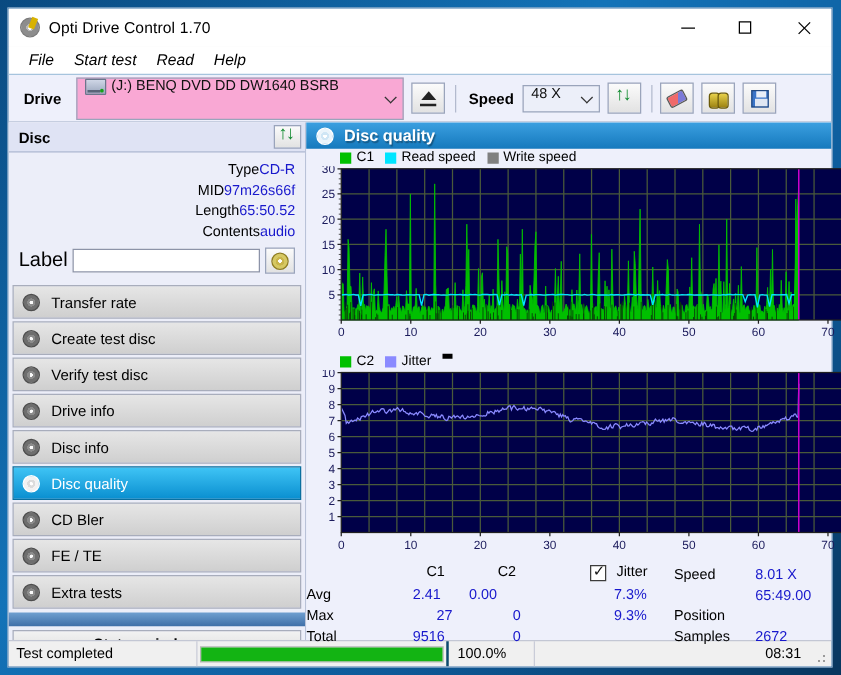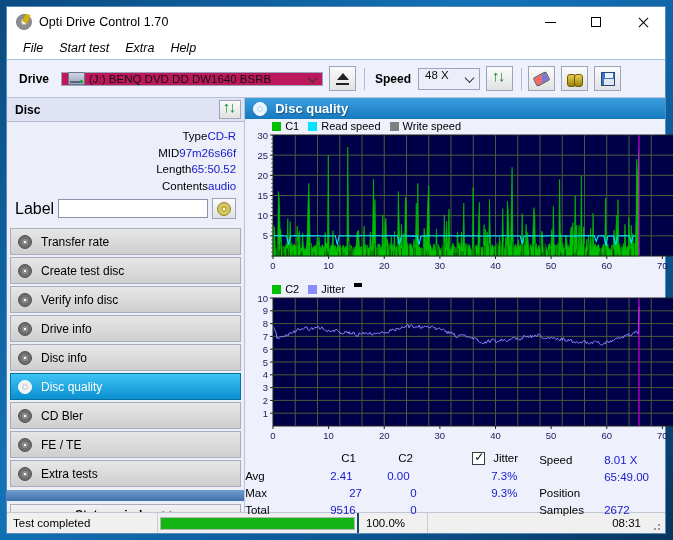--- a/index.html
+++ b/index.html
@@ -85,24 +85,24 @@
   #drivebar {
     flex: 0 0 38px;
     background: #eef0fb;
     display: flex; align-items: center;
     padding: 0 6px;
     border-bottom: 1px solid #b9c2d8;
   }
   .lbl-bold { font-size: 12px; font-weight: bold; color: #000; }
   #drive-label { margin-left: 6px; margin-right: 12px; }
   #drive-combo {
-    flex: 0 0 262px; height: 14px;
-    background: #be185d;
+    flex: 0 0 262px; height: 34px;
+    background: #f9a8d4;
     border: 1px solid #9aa4bb;
-    display: flex; align-items: center;
+    display: flex; 
     font-size: 11.5px; color: #111;
     padding: 0 2px;
     position: relative;
   }
   .drive-ico {
     width: 17px; height: 13px; margin: 0 4px 0 4px;
     background: linear-gradient(#cfd6e6, #9aa6bd);
     border: 1px solid #6c768c; border-radius: 1px;
     position: relative; flex: none;
   }
@@ -381,21 +381,21 @@
         </div>
       <div class="wbtn">
           <div class="glyph-close"></div>
         </div>
     </div>
   </div>
 
   <div id="menubar">
     <div class="menu-item">File</div>
     <div class="menu-item">Start test</div>
-    <div class="menu-item">Extra</div>
+    <div class="menu-item">Read</div>
     <div class="menu-item">Help</div>
   </div>
 
   <div id="drivebar">
     <div class="lbl-bold" id="drive-label">Drive</div>
     <div id="drive-combo">
       <div class="drive-ico"></div>
       <span>(J:)  BENQ DVD DD DW1640 BSRB</span>
       <div class="combo-caret"></div>
     </div>
@@ -465,21 +465,21 @@
         <div class="nav-item">
           <div class="nav-ico"></div>
           <span>Transfer rate</span>
         </div>
         <div class="nav-item">
           <div class="nav-ico"></div>
           <span>Create test disc</span>
         </div>
         <div class="nav-item">
           <div class="nav-ico"></div>
-          <span>Verify info disc</span>
+          <span>Verify test disc</span>
         </div>
         <div class="nav-item">
           <div class="nav-ico"></div>
           <span>Drive info</span>
         </div>
         <div class="nav-item">
           <div class="nav-ico"></div>
           <span>Disc info</span>
         </div>
         <div class="nav-item active">
@@ -897,21 +897,21 @@
       </div>
 
       <div id="stats">
         <div class="st hdr" style="left:96px;  top:4px;">C1</div>
         <div class="st hdr" style="left:153px; top:4px;">C2</div>
         <div id="jitter-check" style="left:227px; top:4px;"></div>
         <div class="st hdr" style="left:248px; top:4px;">Jitter</div>
 
         <div class="st hdr" style="left:0px;   top:22px;">Avg</div>
         <div class="st val" style="left:85px;  top:22px;">2.41</div>
-        <div class="st val" style="left:142px; top:22px;">0.00</div>
+        <div class="st val" style="left:130px; top:22px;">0.00</div>
         <div class="st val" style="left:246px; top:22px;">7.3%</div>
 
         <div class="st hdr" style="left:0px;   top:39px;">Max</div>
         <div class="st val" style="left:104px; top:39px;">27</div>
         <div class="st val" style="left:165px; top:39px;">0</div>
         <div class="st val" style="left:246px; top:39px;">9.3%</div>
 
         <div class="st hdr" style="left:0px;   top:56px;">Total</div>
         <div class="st val" style="left:85px;  top:56px;">9516</div>
         <div class="st val" style="left:165px; top:56px;">0</div>

